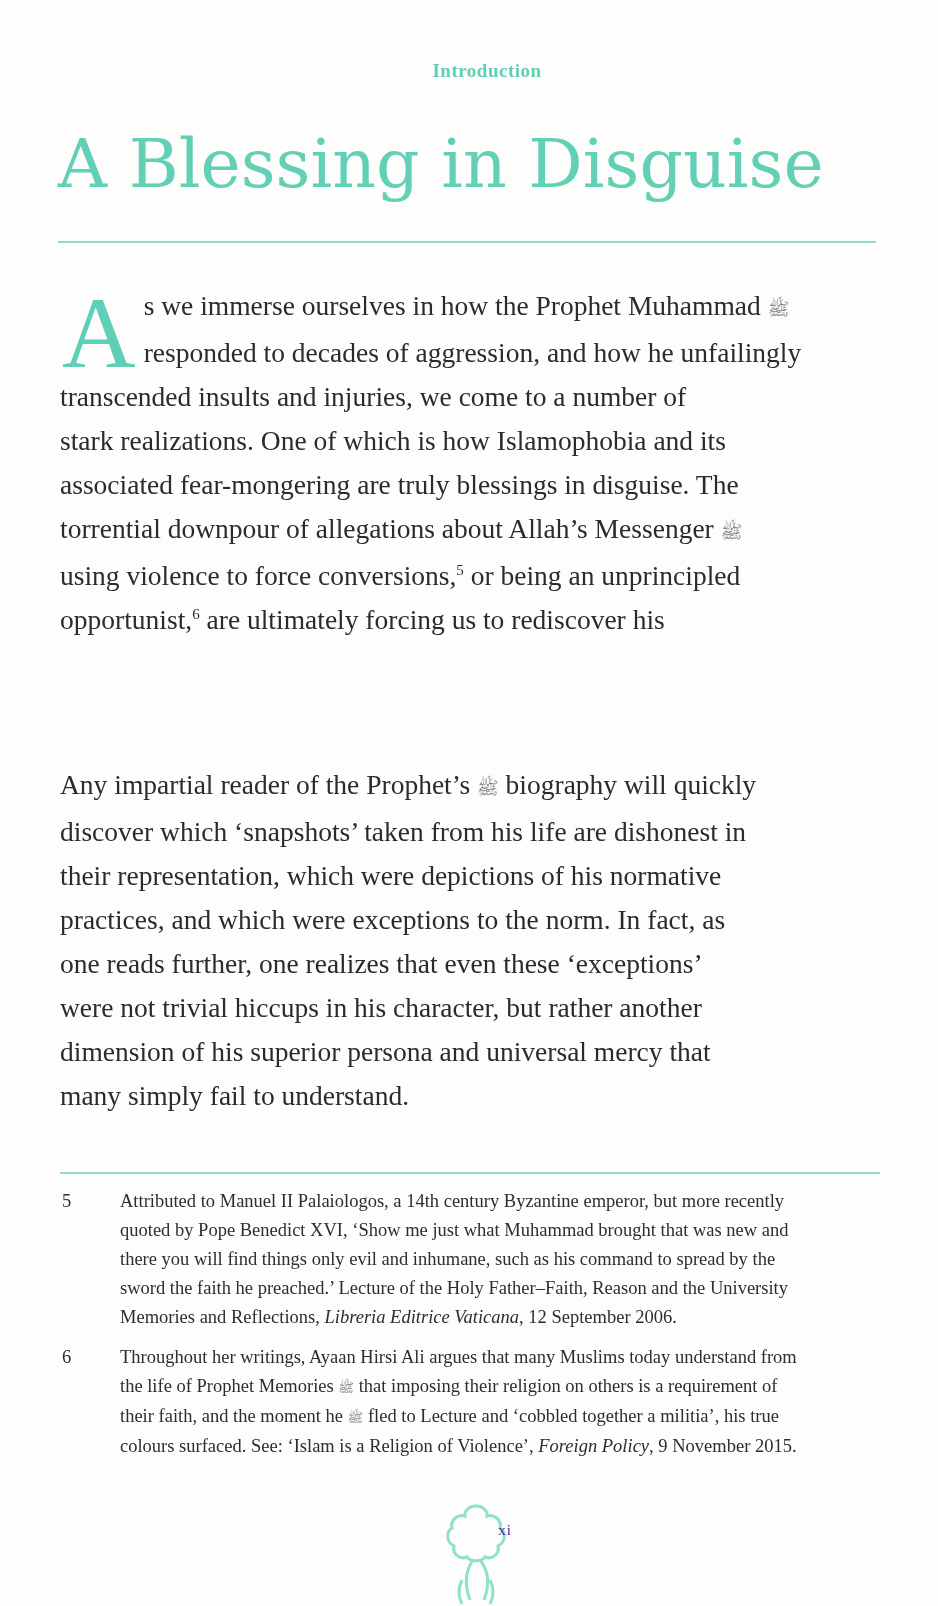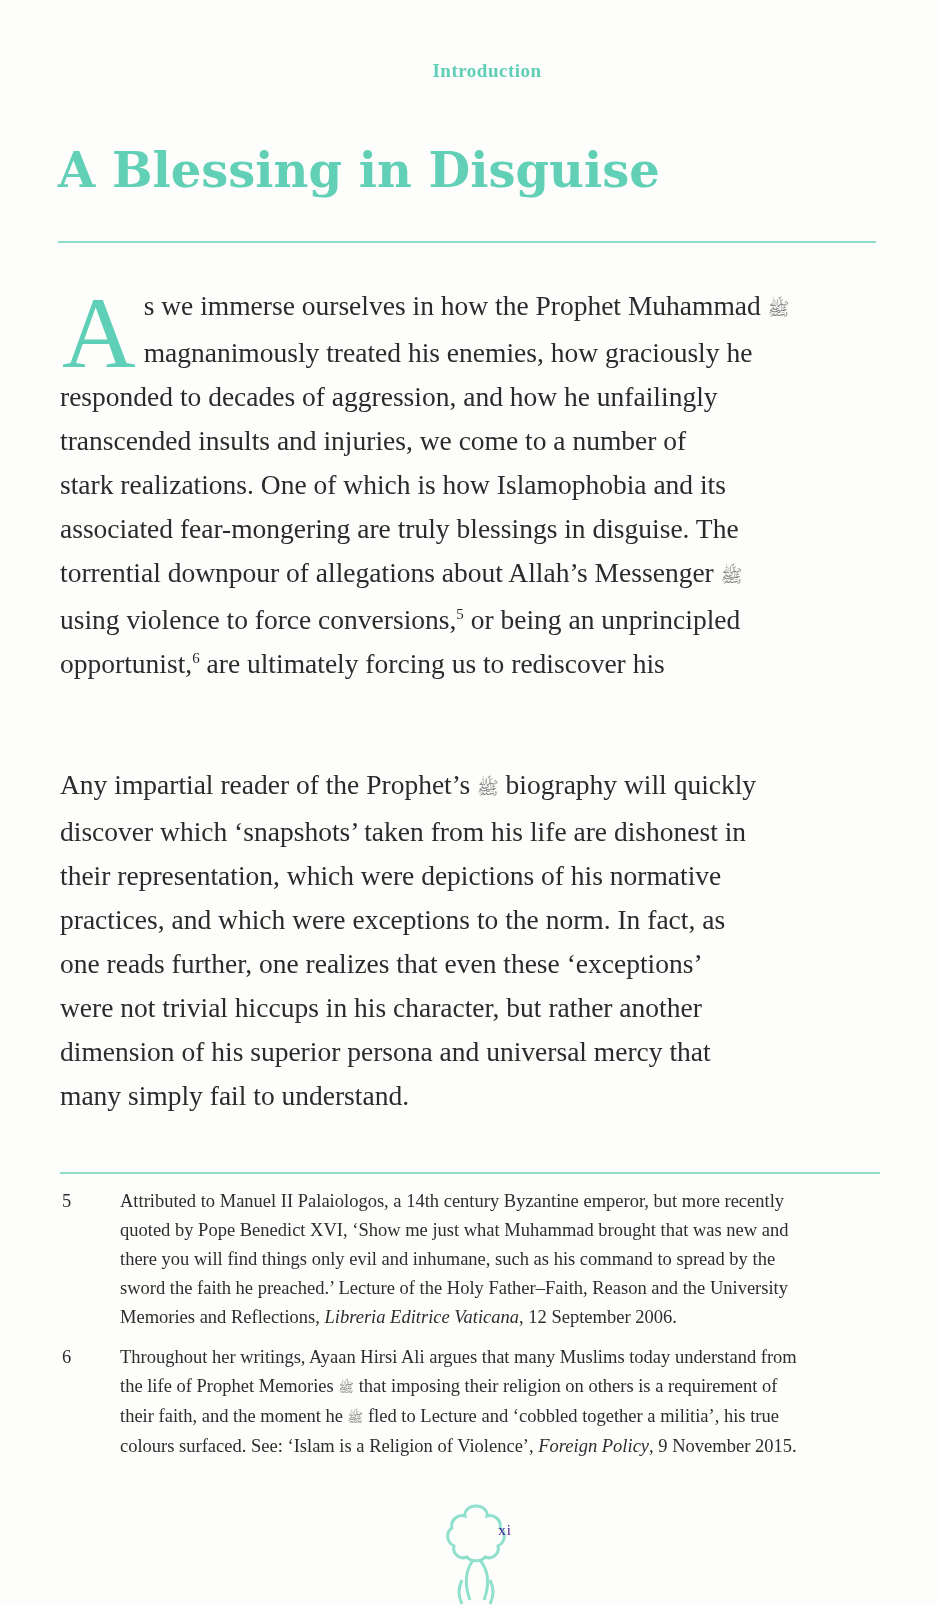--- a/index.html
+++ b/index.html
@@ -11,24 +11,24 @@
     position: relative;
     overflow: hidden;
   }
   .page { position: absolute; left: 0; top: 0; width: 938px; height: 1606px; }
   .running-head {
     position: absolute; top: 60px; left: 18px; width: 938px;
     text-align: center; font-size: 19px; color: #5fcfb7; letter-spacing: 0.5px;
     font-weight: bold;
   }
   .chapter-title {
-    position: absolute; top: 142px; left: 58px;
-    font-size: 48px; color: #62d0b6; letter-spacing: 0px;
+    position: absolute; top: 124px; left: 58px;
+    font-size: 68px; color: #62d0b6; letter-spacing: 0px;
     font-family: "DejaVu Serif", serif;
-    font-weight: bold;
+    font-weight: normal;
   }
   .rule-top {
     position: absolute; top: 241px; left: 58px; width: 818px; height: 2px;
     background: #8fddc9;
   }
   .body-text {
     position: absolute; left: 60px; width: 820px;
     font-size: 27.5px; line-height: 44px; color: #2b2b2b;
   }
   .para1 { top: 284px; }
@@ -69,21 +69,20 @@
 
   <div class="running-head">Introduction</div>
 
   <div class="chapter-title">A Blessing in Disguise</div>
 
   <div class="rule-top"></div>
 
   <div class="body-text para1">
     <span class="dropcap">A</span>
     <span class="line"><span>s we immerse ourselves in how the Prophet Muhammad</span> <span class="saw">ﷺ</span></span>
-    <span class="line">magnanimously treated his enemies, how graciously he</span>
     <span class="line">responded to decades of aggression, and how he unfailingly</span>
     <span class="line">transcended insults and injuries, we come to a number of</span>
     <span class="line">stark realizations. One of which is how Islamophobia and its</span>
     <span class="line">associated fear-mongering are truly blessings in disguise. The</span>
     <span class="line"><span>torrential downpour of allegations about Allah’s Messenger</span> <span class="saw">ﷺ</span></span>
     <span class="line"><span>using violence to force conversions,</span><sup>5</sup> <span>or being an unprincipled</span></span>
     <span class="line"><span>opportunist,</span><sup>6</sup> <span>are ultimately forcing us to rediscover his</span></span>
   </div>
 
   <div class="body-text para2">

